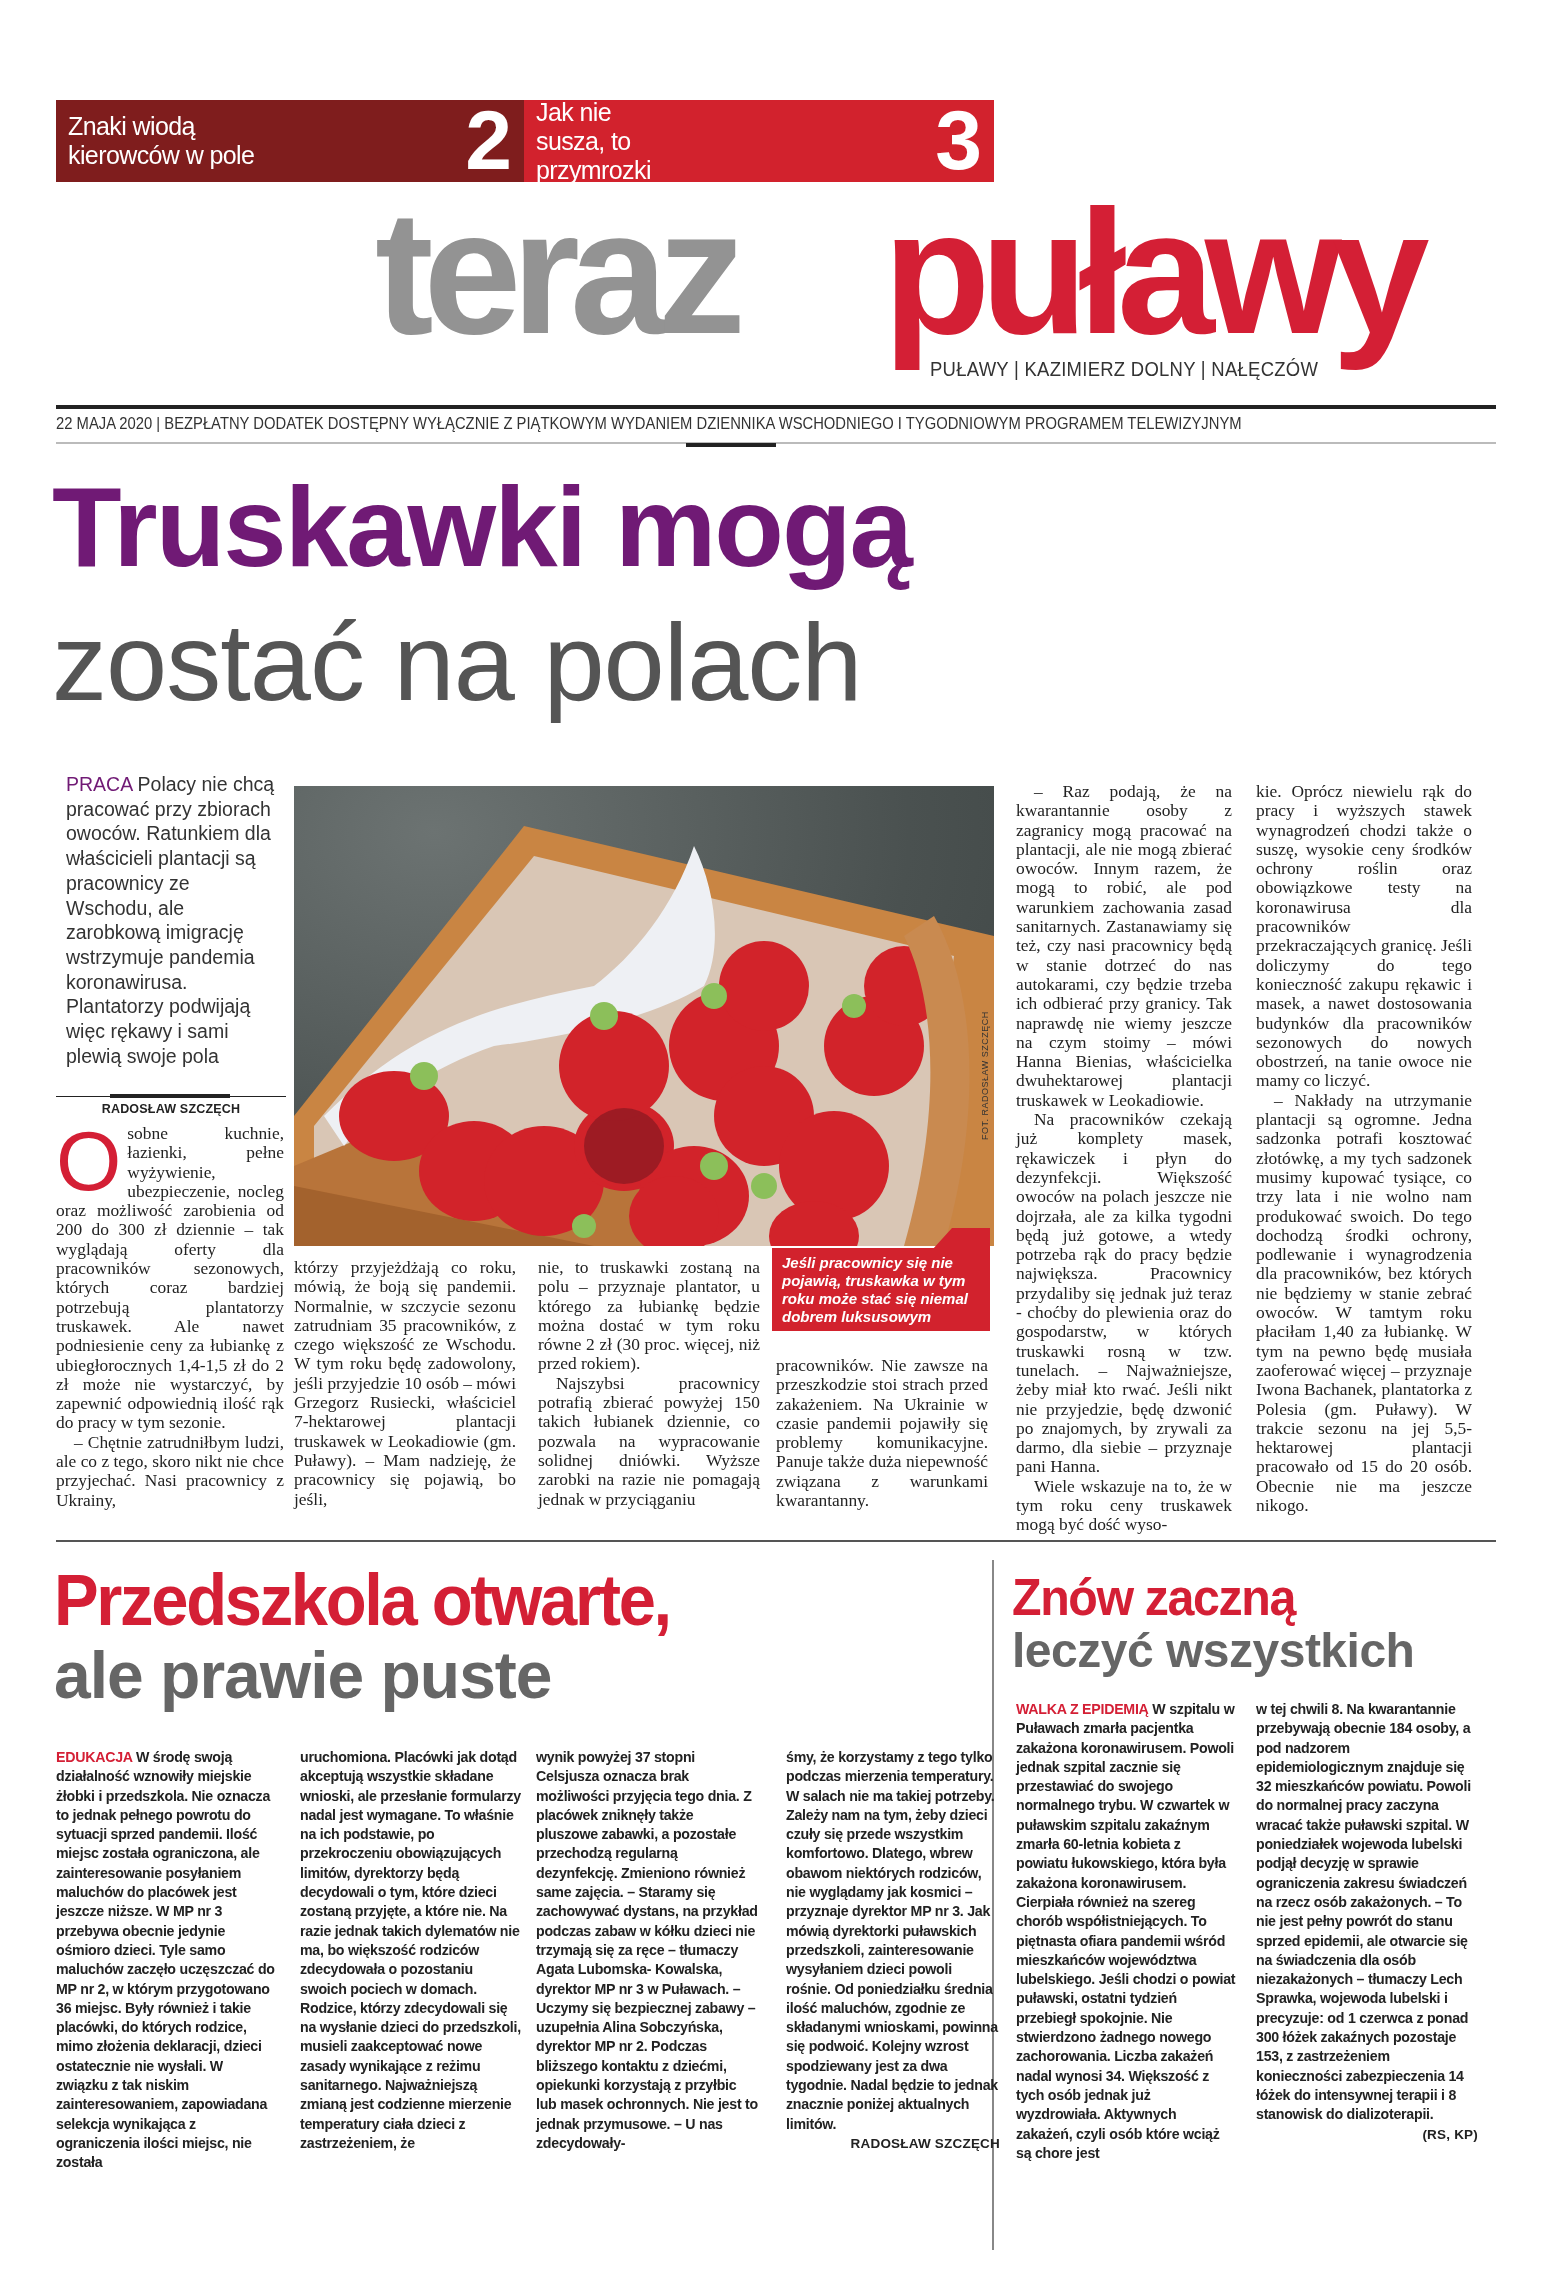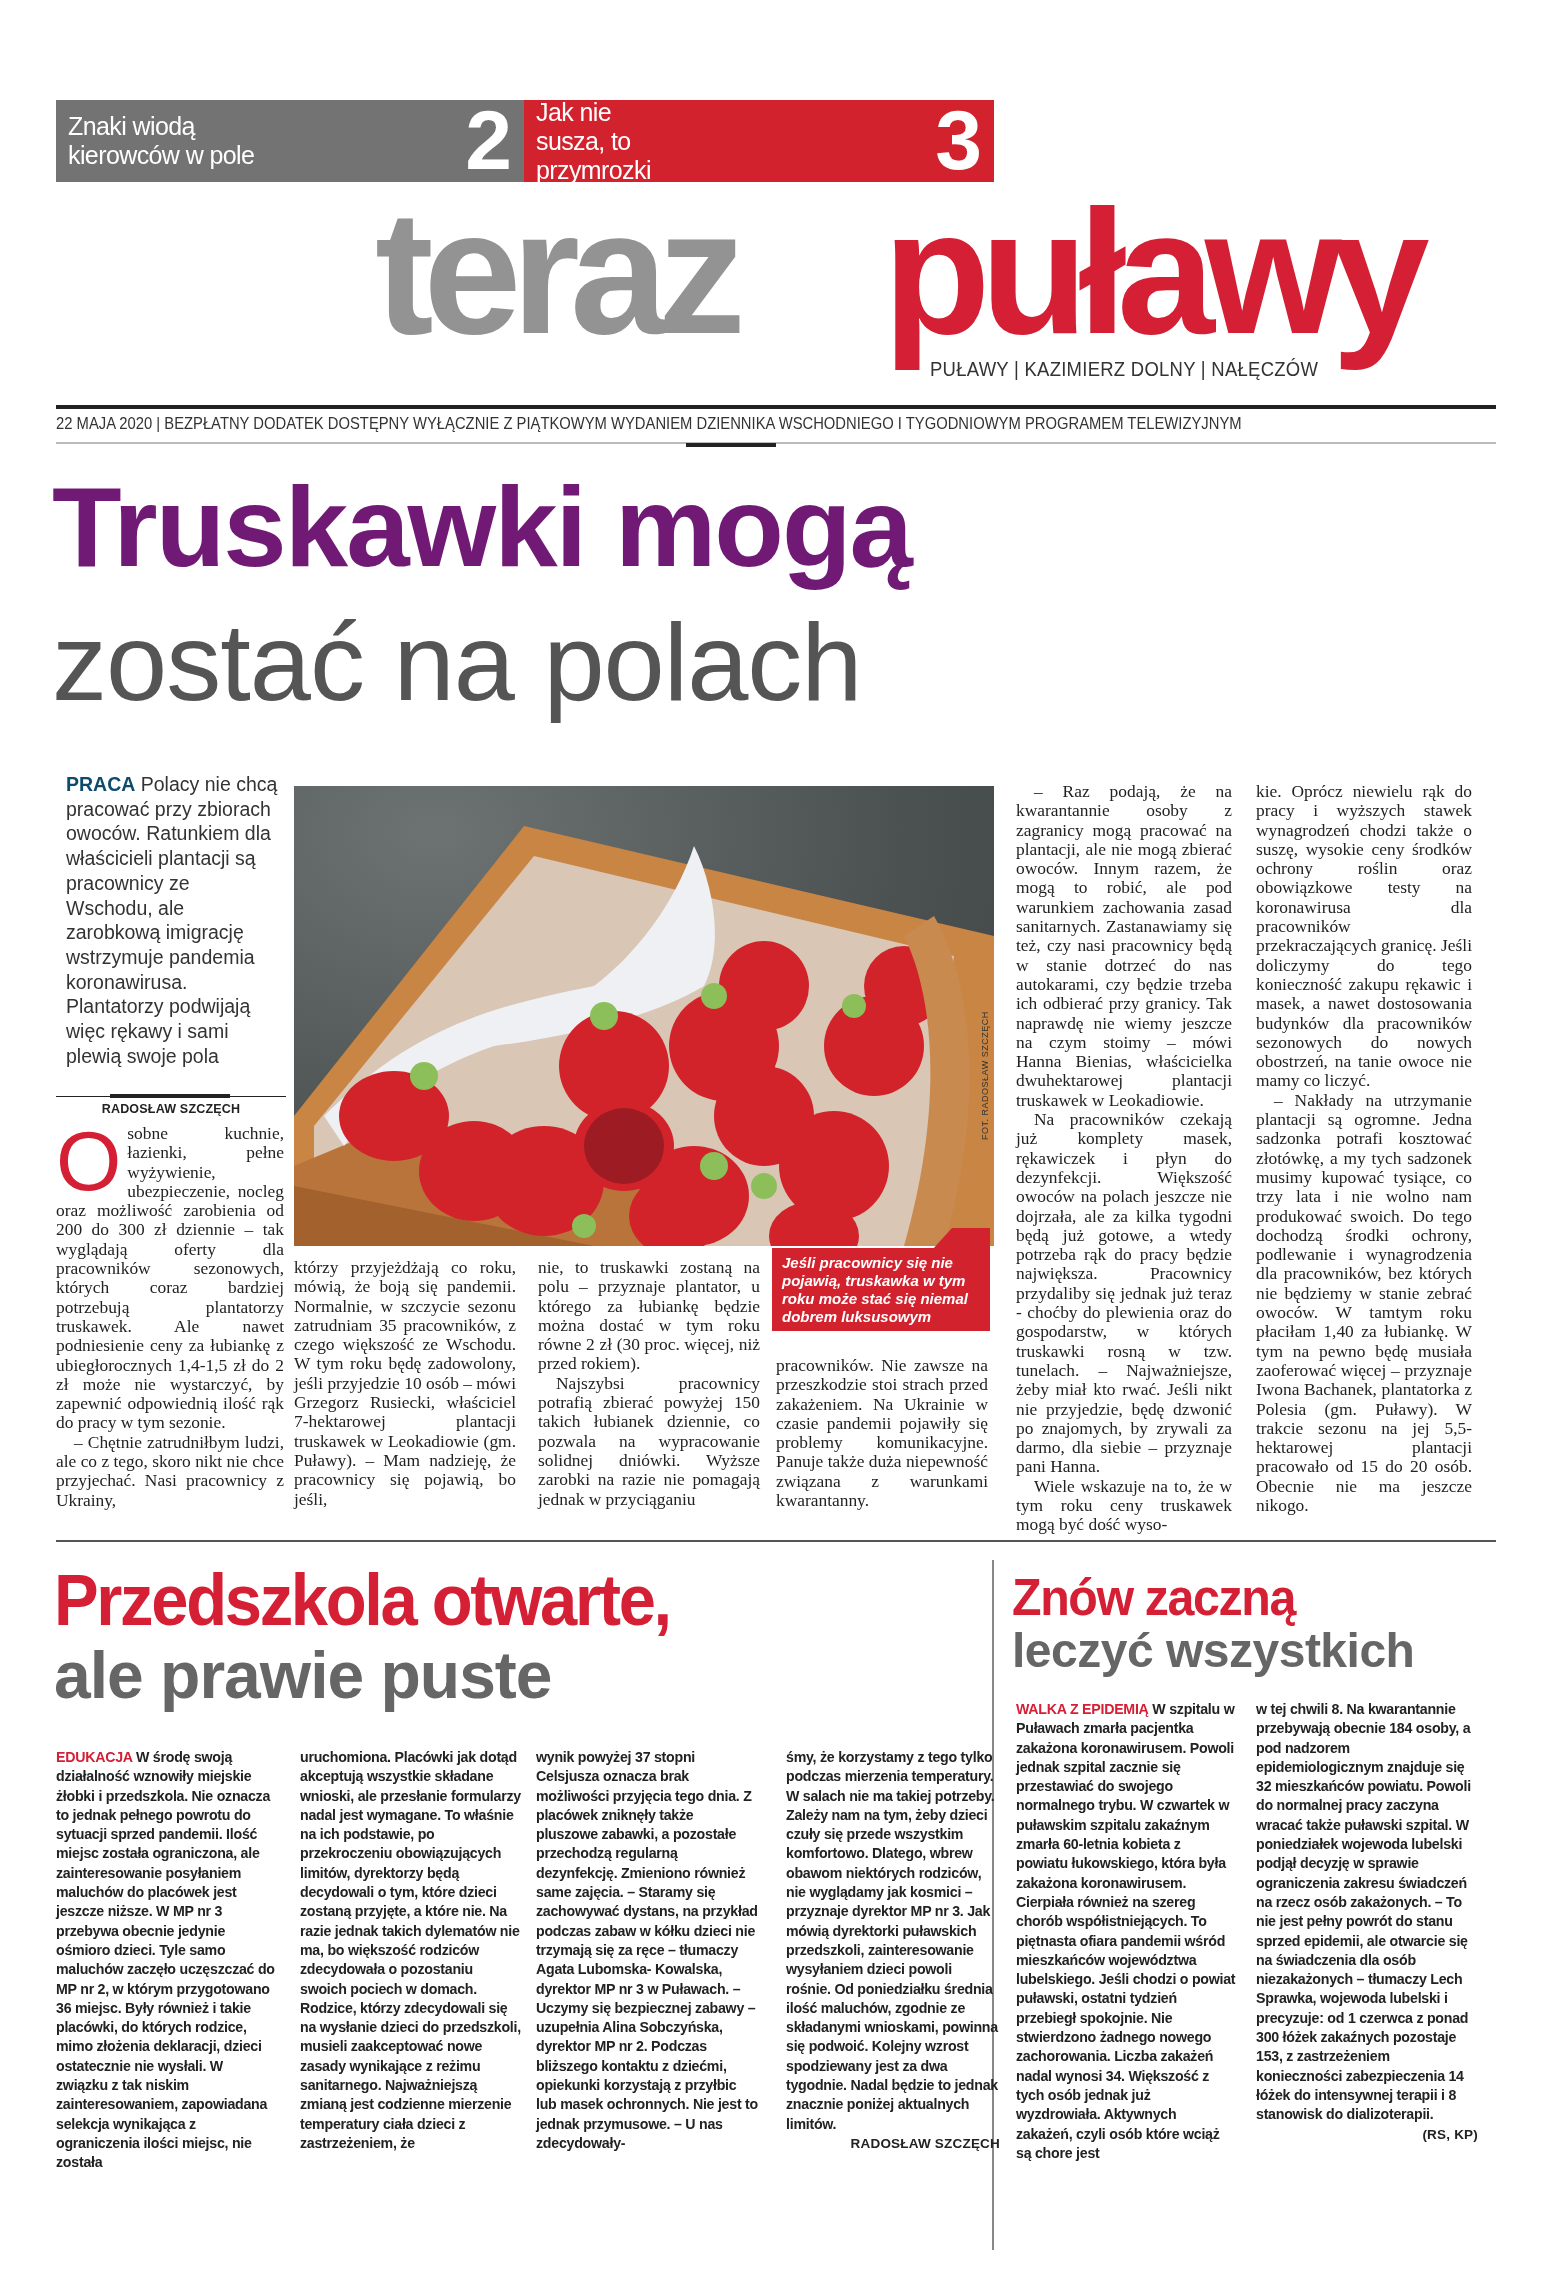--- a/index.html
+++ b/index.html
@@ -4,42 +4,42 @@
 <style>
   * { box-sizing: border-box; margin: 0; padding: 0; }
   html, body { width: 1558px; height: 2281px; background: #ffffff; overflow: hidden; }
   body { position: relative; font-family: "Liberation Sans", sans-serif; color: #222; }
 
   
   .teasers { position: absolute; left: 56px; top: 100px; width: 1410px; height: 82px; display: flex; }
   .teaser { position: relative; height: 82px; color: #fff; display: flex; align-items: center; }
   .teaser .t-text { font-family: "Liberation Sans Narrow", "Liberation Sans", sans-serif; font-size: 25px; line-height: 29px; padding-left: 12px; letter-spacing: -0.6px; }
   .teaser .t-num { position: absolute; right: 14px; top: -4px; font-size: 84px; font-weight: bold; line-height: 88px; letter-spacing: -2px; }
-  .teaser.t1 { width: 468px; background: #737373; }
+  .teaser.t1 { width: 468px; background: #7f1d1d; }
   .teaser.t2 { width: 470px; background: #d2222d; }
   .teaser.t3 { width: 472px; background: #0b7dba; }
 
   
   .masthead { position: absolute; left: 375px; top: 200px; height: 180px; }
   .logo-teraz { position: absolute; left: 0; top: -28px; font-size: 176px; font-weight: bold; color: #939393; letter-spacing: -10px; line-height: 200px; white-space: nowrap; }
   .logo-pulawy { position: absolute; left: 508px; top: -28px; font-size: 176px; font-weight: bold; color: #d41f35; letter-spacing: -10px; line-height: 200px; white-space: nowrap; }
   .towns { position: absolute; left: 555px; top: 157px; font-size: 21px; color: #333; white-space: nowrap; letter-spacing: 0.3px; transform: scaleX(0.88); transform-origin: left top; }
 
   .rule-top { position: absolute; left: 56px; top: 405px; width: 1440px; height: 4px; background: #222; }
   .dateline { position: absolute; left: 56px; top: 414px; font-size: 17px; color: #333; white-space: nowrap; transform: scaleX(0.87); transform-origin: left top; }
   .rule-bot { position: absolute; left: 56px; top: 442px; width: 1440px; height: 2px; background: #bbb; }
   .rule-mark { position: absolute; left: 686px; top: 443px; width: 90px; height: 4px; background: #222; }
 
   
   .h1a { position: absolute; left: 52px; top: 462px; font-size: 114px; font-weight: bold; color: #701a75; letter-spacing: -2px; line-height: 130px; white-space: nowrap; }
   .h1b { position: absolute; left: 52px; top: 602px; font-size: 110px; color: #555; letter-spacing: -1px; line-height: 120px; white-space: nowrap; font-weight: normal; }
 
   
   .lead { position: absolute; left: 66px; top: 772px; width: 212px; font-size: 19.5px; line-height: 24.7px; color: #333; }
-  .lead .kicker { color: #0c4a6e; font-weight: bold; }
+  .lead .kicker { color: #701a75; font-weight: normal; }
   .byline-rule { position: absolute; left: 56px; top: 1096px; width: 230px; height: 1px; background: #222; }
   .byline-bar { position: absolute; left: 110px; top: 1094px; width: 120px; height: 4px; background: #222; }
   .byline { position: absolute; left: 56px; top: 1102px; width: 230px; text-align: center; font-size: 12.5px; font-weight: bold; letter-spacing: 0.2px; }
 
   .serif { font-family: "Liberation Serif", serif; font-size: 17.4px; line-height: 19.3px; color: #222; text-align: justify; hyphens: manual; }
   .col { position: absolute; }
   .col p { text-indent: 18px; }
   .col p.noi { text-indent: 0; }
 
   .dropcap { float: left; font-size: 84px; line-height: 66px; color: #d41f35; margin: 4px 6px 0 0; font-family: "Liberation Sans", sans-serif; }

